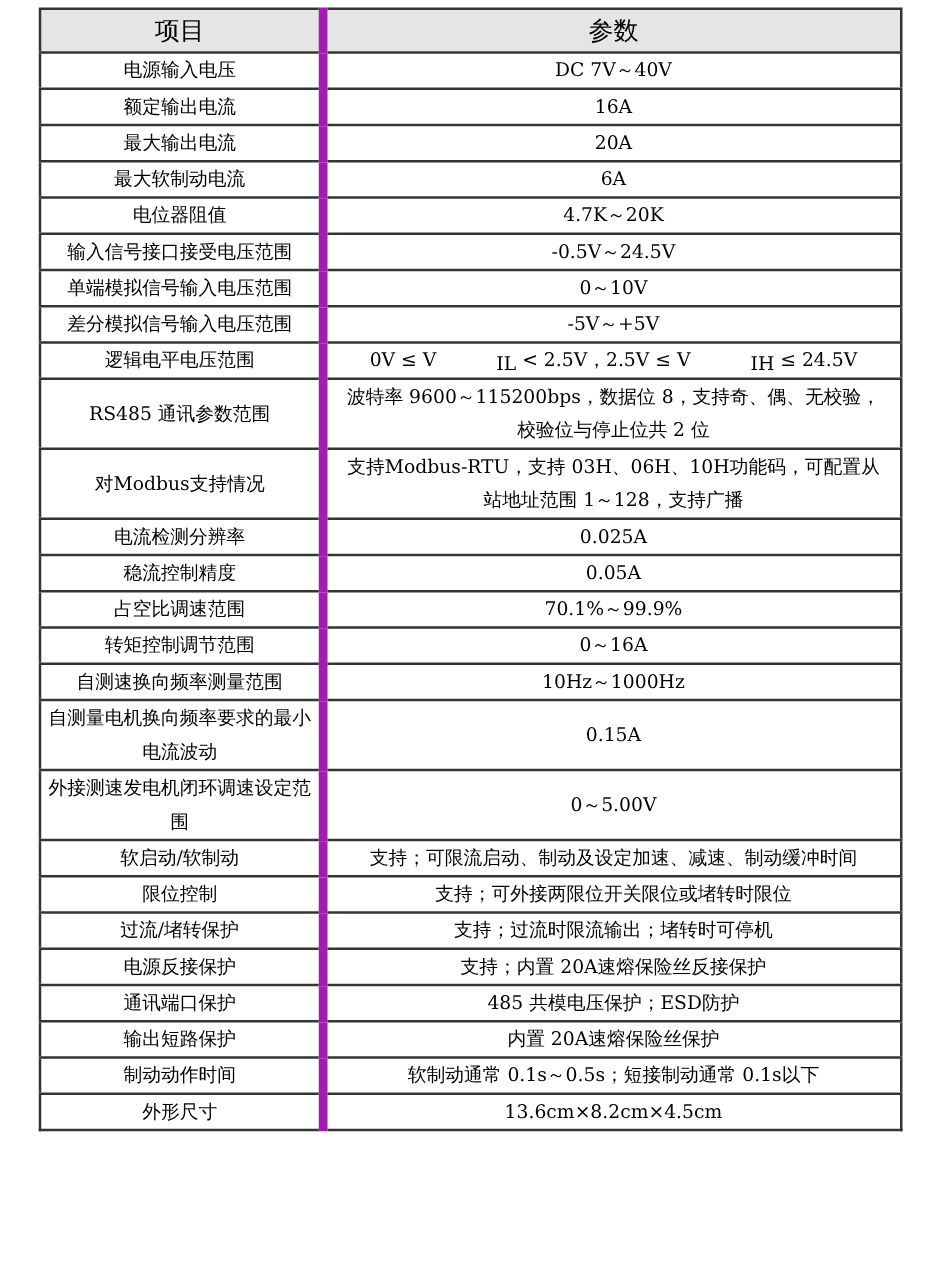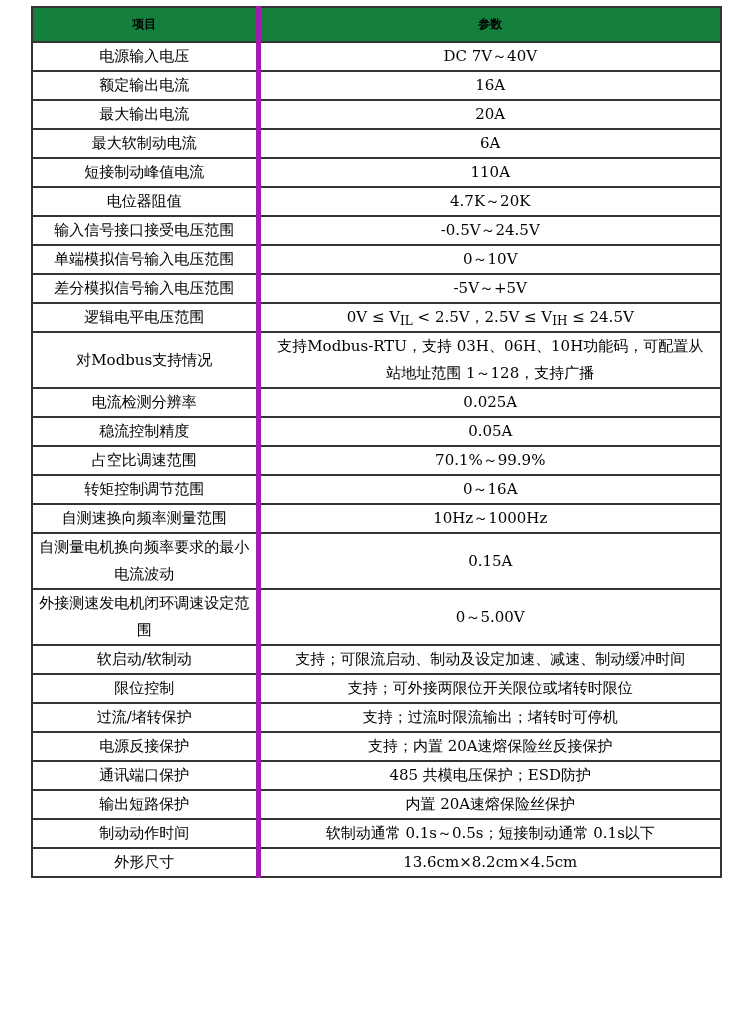--- a/index.html
+++ b/index.html
@@ -26,33 +26,34 @@
     border-top: 2px solid #343434;
     text-align: center;
     vertical-align: middle;
     font-size: 15px;
     line-height: 27px;
     padding: 0 2px;
     overflow: hidden;
     word-break: break-word;
   }
   .spec-table th {
-    background: #15803d;
-    font-weight: bold;
-    font-size: 12px;
+    background: #e5e5e5;
+    font-weight: normal;
+    font-size: 20px;
     height: 33px;
     line-height: 33px;
   }
   .spec-table td { height: 27px; }
-  .spec-table .c2 { border-left: 5px solid #a21caf; padding: 0 10px; }
+  .spec-table .c2 { border-left: 7px solid #a21caf; padding: 0 10px; }
   .spec-table sub {
-    font-size: 12px;
+    font-size: 15px;
     line-height: 0;
     vertical-align: -3px;
     letter-spacing: 0;
+    margin-left: 48px;
   }
 </style>
 </head>
 <body>
 
 <table class="spec-table">
   <colgroup>
     <col class="col-item">
     <col class="col-param">
   </colgroup>
@@ -73,42 +74,42 @@
       </tr>
       <tr>
         <td class="c1">最大输出电流</td>
         <td class="c2">20A</td>
       </tr>
       <tr>
         <td class="c1">最大软制动电流</td>
         <td class="c2">6A</td>
       </tr>
       <tr>
-        <td class="c1">短接制动峰值电流</td>
-        <td class="c2">110A</td>
-      </tr>
-      <tr>
         <td class="c1">电位器阻值</td>
         <td class="c2">4.7K～20K</td>
       </tr>
       <tr>
         <td class="c1">输入信号接口接受电压范围</td>
         <td class="c2">-0.5V～24.5V</td>
       </tr>
       <tr>
         <td class="c1">单端模拟信号输入电压范围</td>
         <td class="c2">0～10V</td>
       </tr>
       <tr>
         <td class="c1">差分模拟信号输入电压范围</td>
         <td class="c2">-5V～+5V</td>
       </tr>
       <tr>
         <td class="c1">逻辑电平电压范围</td>
         <td class="c2">0V ≤ V<sub>IL</sub> &lt; 2.5V，2.5V ≤ V<sub>IH</sub> ≤ 24.5V</td>
+      </tr>
+      <tr>
+        <td class="c1">RS485 通讯参数范围</td>
+        <td class="c2">波特率 9600～115200bps，数据位 8，支持奇、偶、无校验，校验位与停止位共 2 位</td>
       </tr>
       <tr>
         <td class="c1">对Modbus支持情况</td>
         <td class="c2">支持Modbus-RTU，支持 03H、06H、10H功能码，可配置从站地址范围 1～128，支持广播</td>
       </tr>
       <tr>
         <td class="c1">电流检测分辨率</td>
         <td class="c2">0.025A</td>
       </tr>
       <tr>

